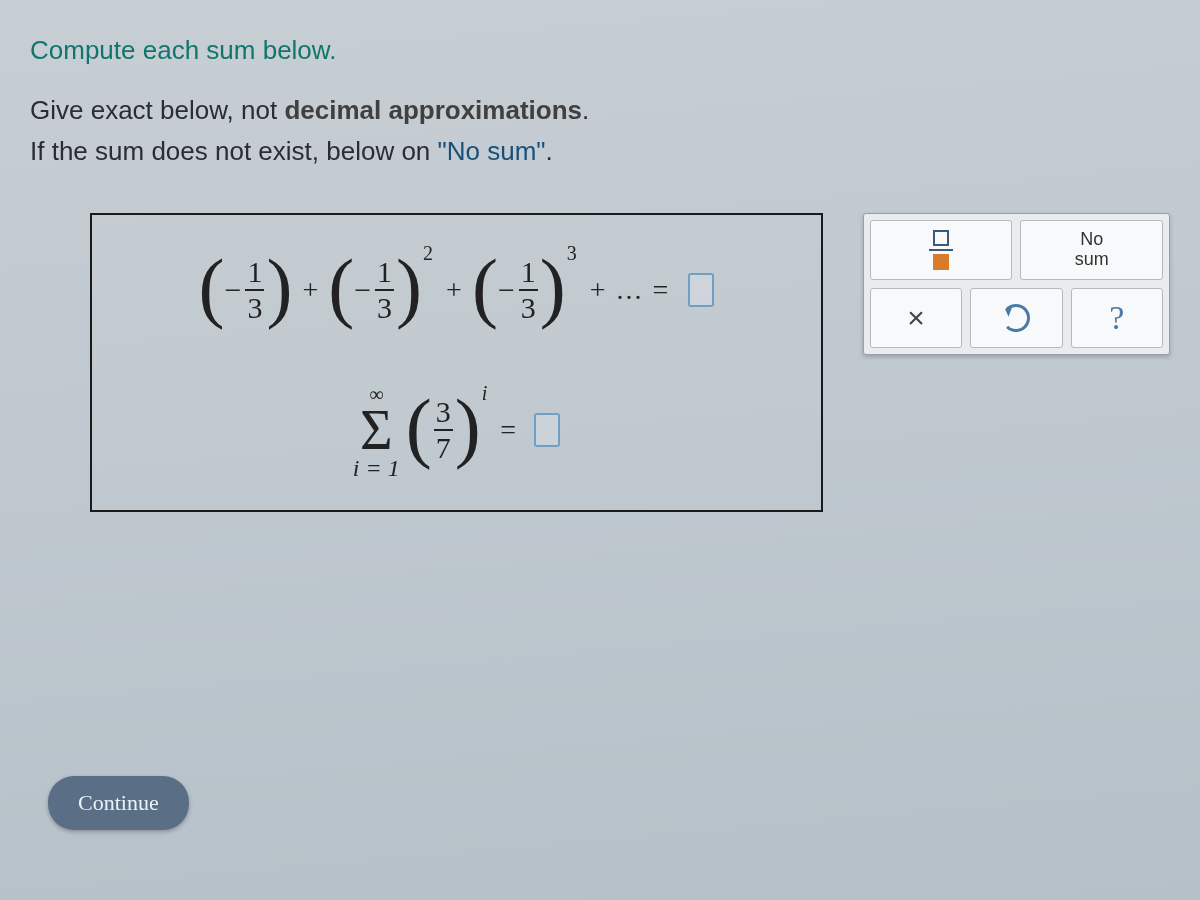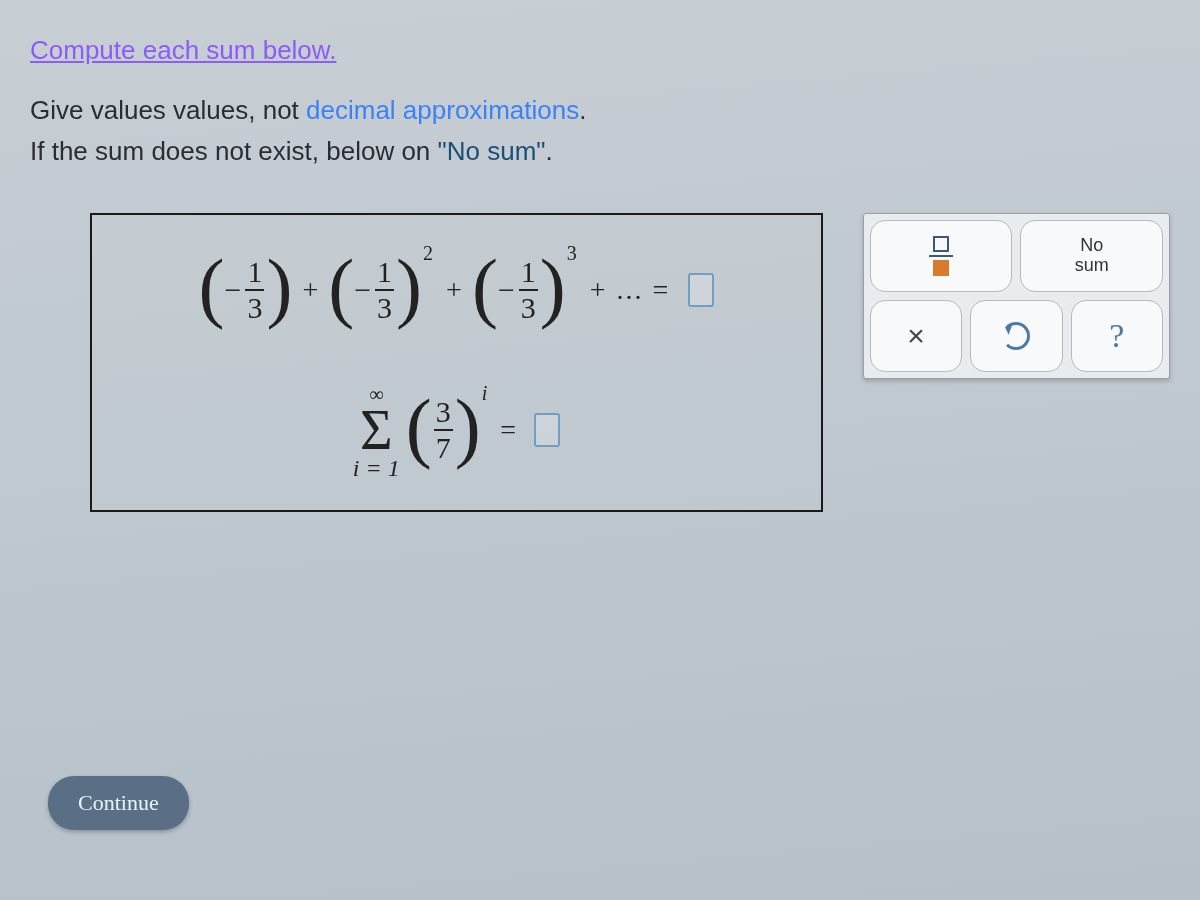--- a/index.html
+++ b/index.html
@@ -13,22 +13,22 @@
   }
   .page {
     position: relative;
     width: 100%; height: 100%;
     padding: 30px 30px 0 30px;
   }
   .instructions {
     font-size: 26px;
     line-height: 1.6;
   }
-  .instructions .line1 { color: #8b5cf6; margin-bottom: 18px; text-decoration: underline; }
-  .instructions .accent { color: #3b82f6; font-weight: 400; }
+  .instructions .line1 { color: #0f766e; margin-bottom: 18px; }
+  .instructions .accent { color: #404040; font-weight: 700; }
   .instructions .accent2 { color: #1a4f78; font-weight: 500; }
 
   .workarea {
     margin-top: 40px;
     display: flex;
     align-items: flex-start;
     gap: 40px;
   }
 
   .math-box {
@@ -130,24 +130,24 @@
     padding: 6px;
   }
   .tool-row {
     display: flex;
     gap: 8px;
     margin-bottom: 8px;
   }
   .tool-row:last-child { margin-bottom: 0; }
   .tool-btn {
     flex: 1;
-    height: 72px;
+    height: 60px;
     background: #f8f9fa;
     border: 1px solid #b4b9bf;
-    border-radius: 15px;
+    border-radius: 3px;
     display: flex;
     align-items: center;
     justify-content: center;
     font-size: 22px;
     color: #3a5a7a;
     cursor: pointer;
   }
 
   .frac-icon {
     display: flex; flex-direction: column; align-items: center;
@@ -194,21 +194,21 @@
   }
 </style>
 </head>
 <body>
 
 <div class="page">
 
   <div class="instructions">
     <div class="line1">Compute each sum below.</div>
     <div>
-      <span>Give values values, not </span><span class="accent">decimal approximations</span><span>.</span>
+      <span>Give exact below, not </span><span class="accent">decimal approximations</span><span>.</span>
     </div>
     <div>
       <span>If the sum does not exist, below on </span><span class="accent2">"No sum"</span><span>.</span>
     </div>
   </div>
 
   <div class="workarea">
 
     <div class="math-box">
 

